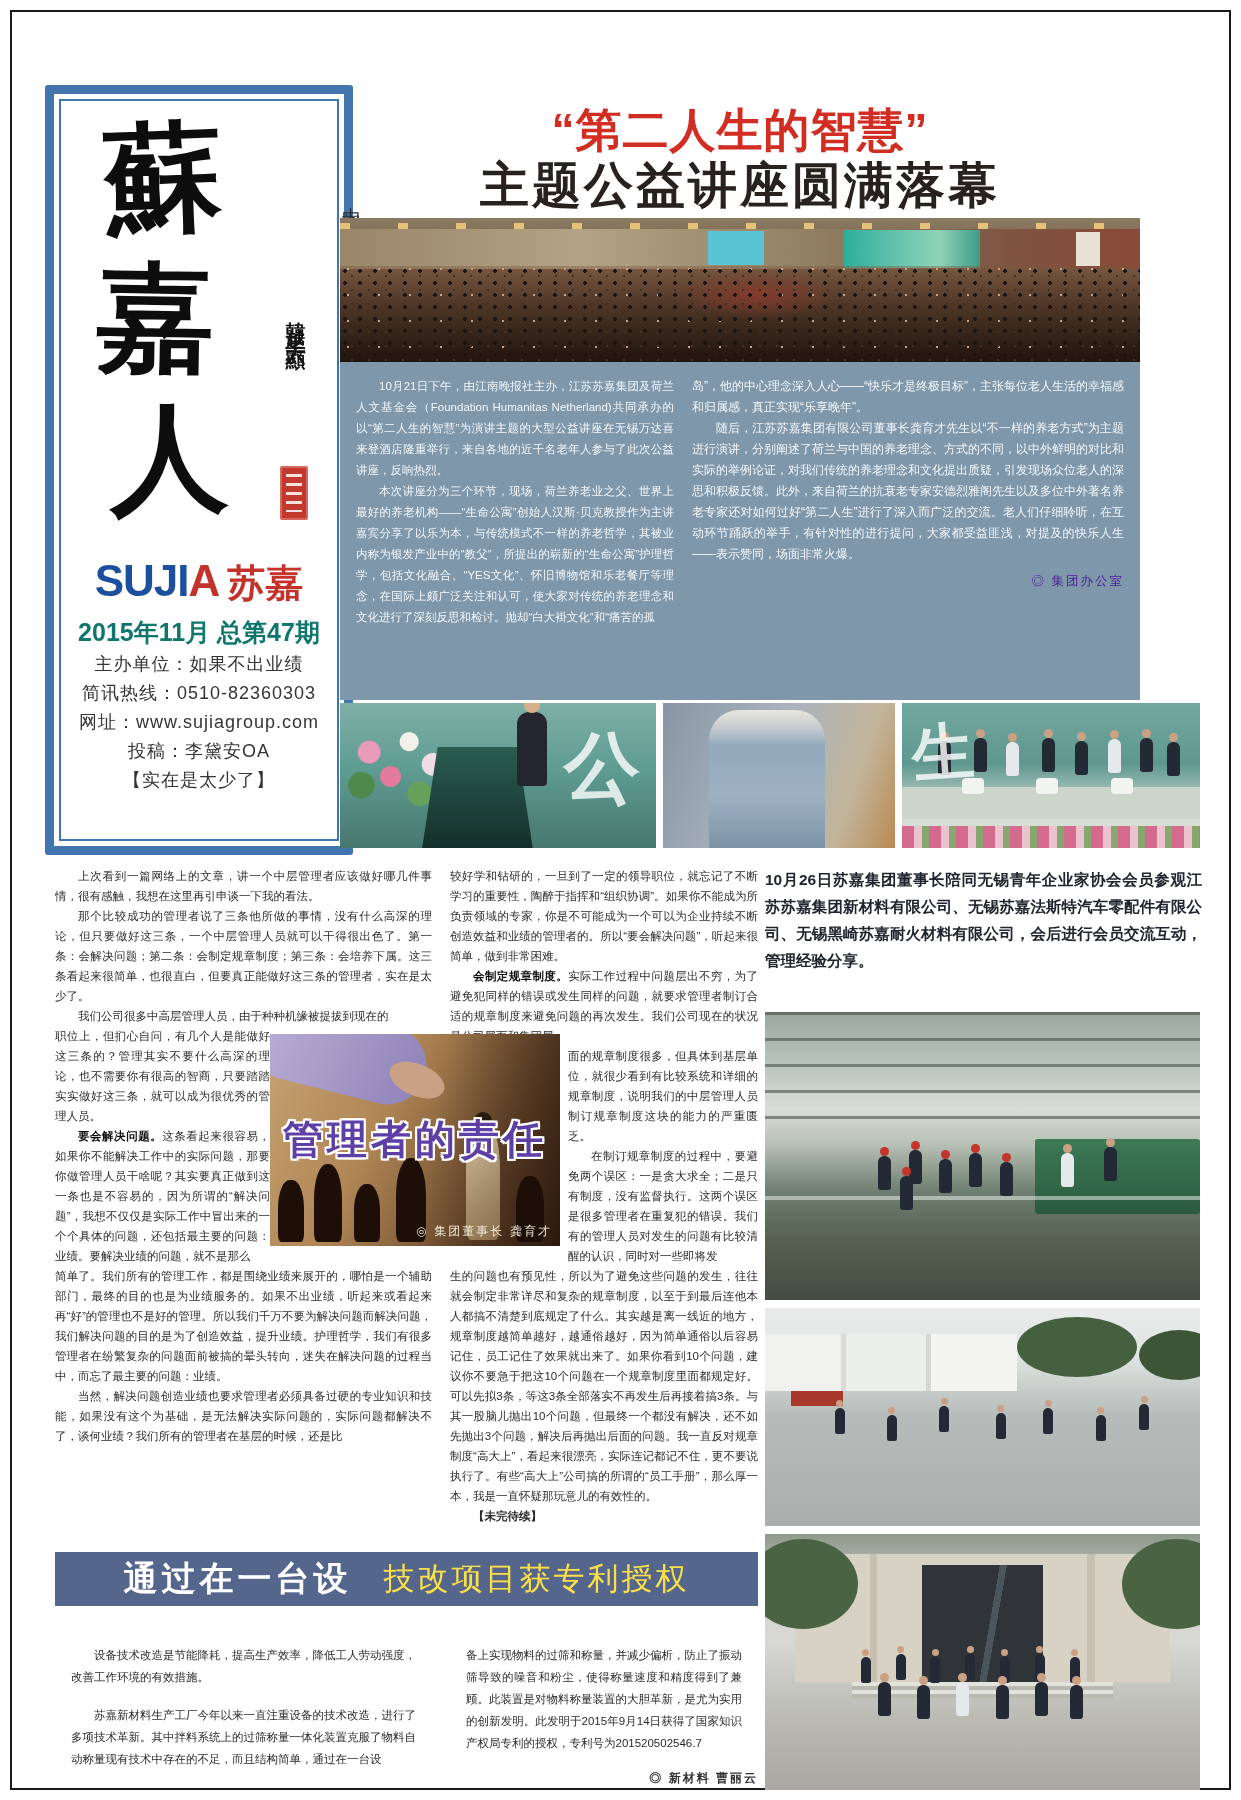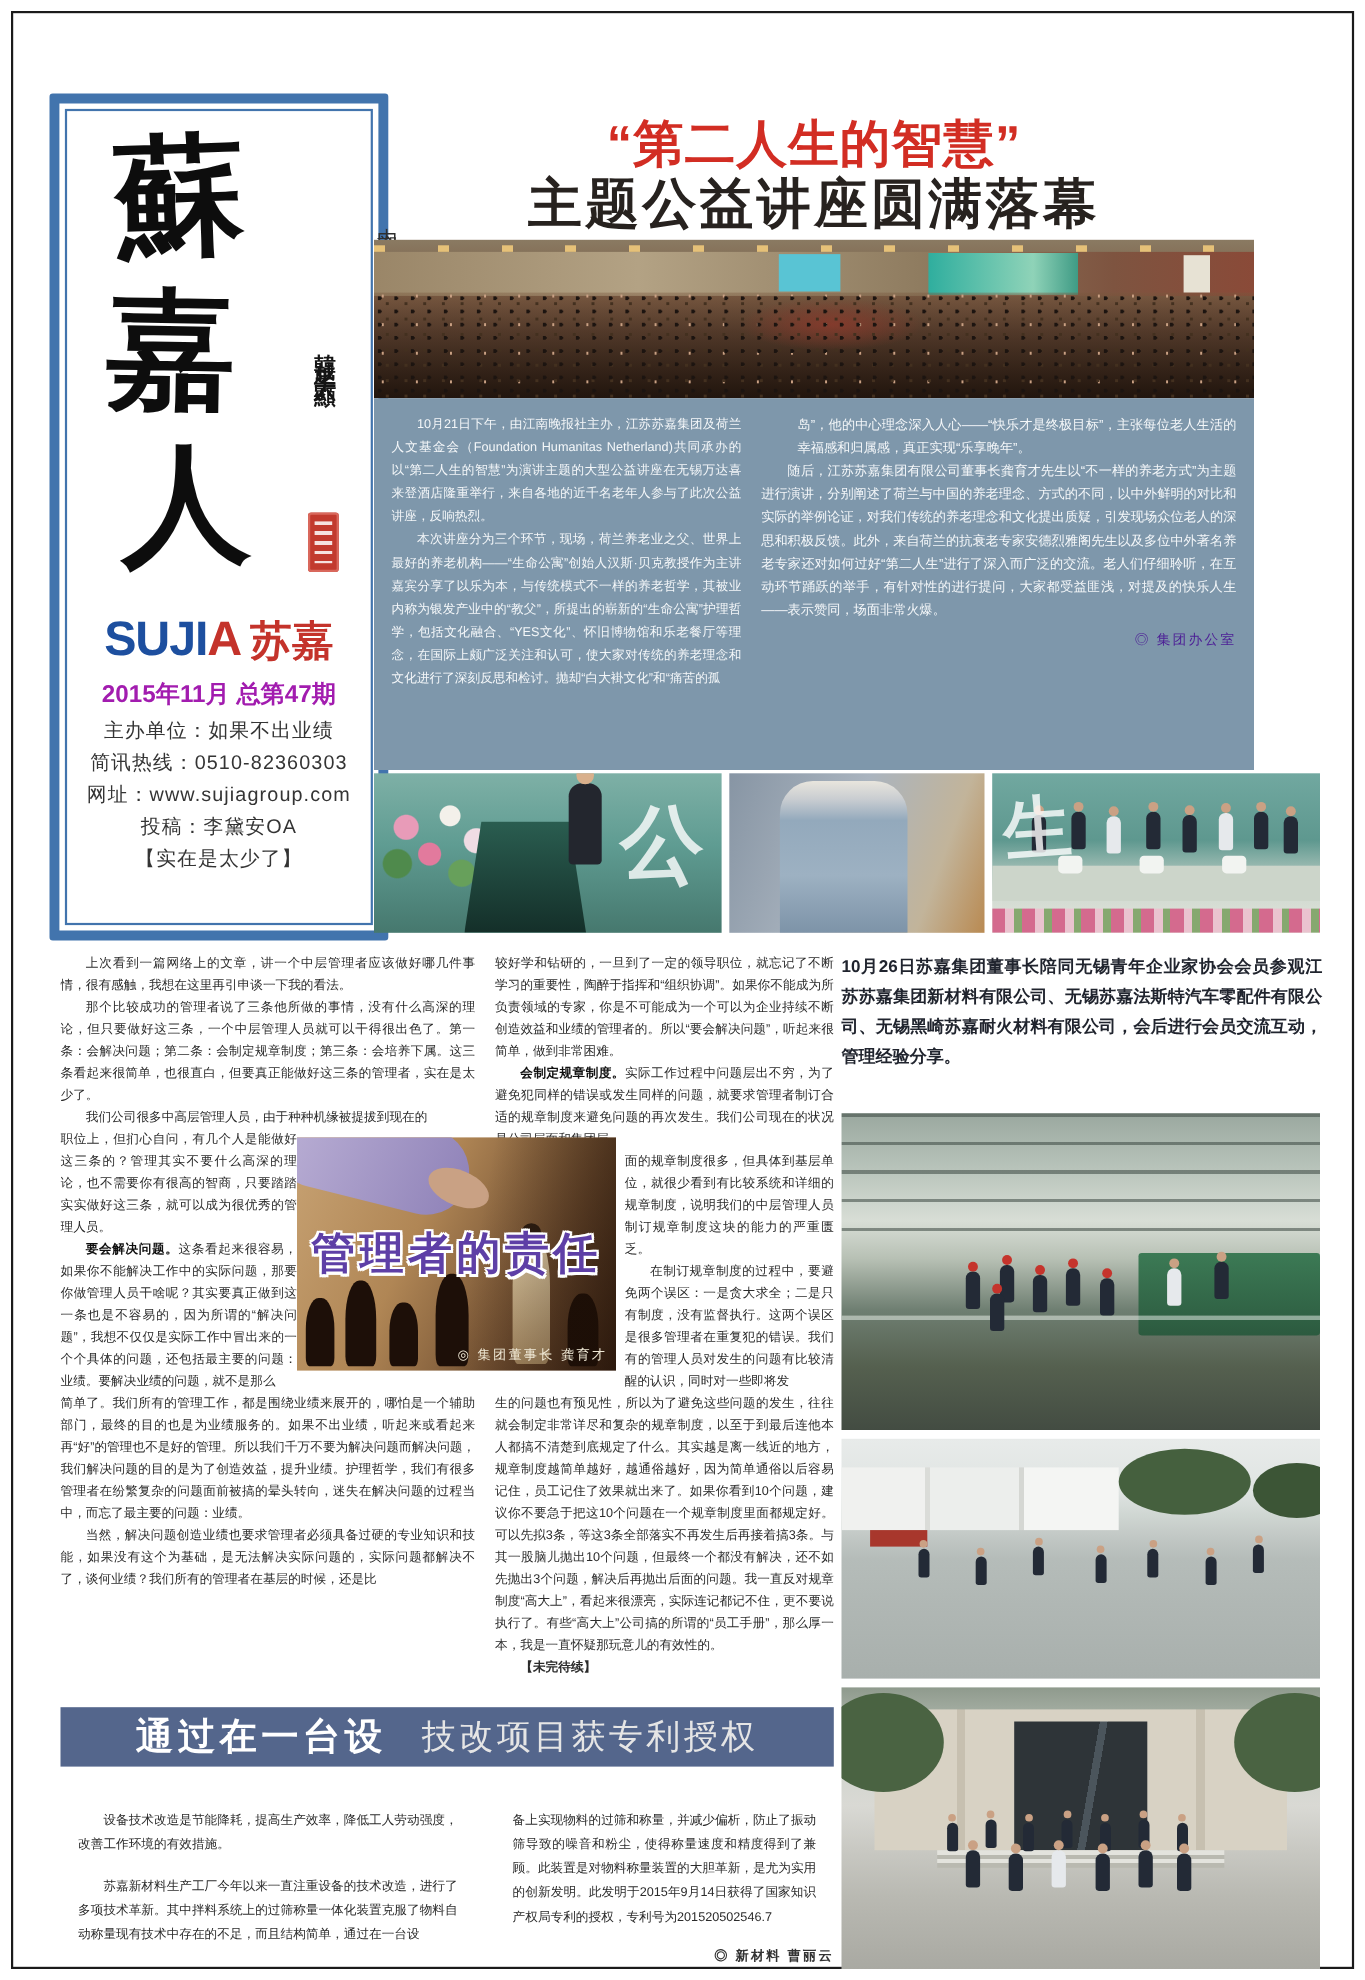--- a/index.html
+++ b/index.html
@@ -17,21 +17,21 @@
   .calli span:nth-child(3){transform:translateX(6px) rotate(-1deg);}
   .sig{position:absolute;right:34px;top:212px;writing-mode:vertical-rl;font-family:"DejaVu Serif",serif;
        font-size:20px;letter-spacing:7px;color:#151515;font-weight:bold;}
   .seal{position:absolute;right:36px;top:372px;width:28px;height:54px;background:#c23a2e;border-radius:3px;
         box-shadow:inset 0 0 0 2px #d9685c;}
   .seal:before{content:"";position:absolute;left:6px;top:8px;right:6px;bottom:8px;
         background:repeating-linear-gradient(180deg,rgba(255,255,255,.85) 0 3px,transparent 3px 9px);}
   .logo-row{position:absolute;left:0;right:0;top:462px;text-align:center;white-space:nowrap;}
   .logo-latin{font-size:44px;font-weight:bold;letter-spacing:-1px;}
   .logo-cn{font-size:38px;font-weight:bold;margin-left:8px;}
-  .issue{position:absolute;left:0;right:0;top:522px;text-align:center;font-size:22px;font-weight:bold;color:#a21caf;}
+  .issue{position:absolute;left:0;right:0;top:522px;text-align:center;font-size:25px;font-weight:bold;color:#0f766e;}
   .minfo{position:absolute;left:0;right:0;top:556px;text-align:center;}
   .minfo p{margin:0;font-size:18px;line-height:29px;color:#343434;letter-spacing:1px;}
   .side-note{position:absolute;left:338px;top:192px;writing-mode:vertical-rl;font-size:19px;color:#2e2e2e;
              letter-spacing:5px;height:200px;}
 
   
   .hl-red{position:absolute;left:340px;top:100px;width:800px;text-align:center;font-size:46px;font-weight:bold;
           color:#d22d23;letter-spacing:1px;}
   .hl-black{position:absolute;left:340px;top:153px;width:800px;text-align:center;font-size:49px;font-weight:bold;
           color:#27221f;letter-spacing:3px;}
@@ -55,21 +55,21 @@
        linear-gradient(180deg,rgba(122,88,62,.4),rgba(24,14,8,.75));
      background-size:15px 12px,17px 14px,31px 26px,100% 100%,100% 100%;}
 
   .panel{position:absolute;left:340px;top:362px;width:800px;height:338px;background:#7e97ab;
          box-sizing:border-box;padding:14px 16px 10px 16px;display:flex;gap:18px;overflow:hidden;}
   .panel p{margin:0;color:#f4f7f9;font-size:11.5px;line-height:21px;text-align:justify;
            word-break:break-all;text-indent:2em;}
   .panel .colA{width:318px;flex:none;}
   .panel .colB{flex:1;}
   .panel .colB p{font-size:12px;}
-  .panel .ni{text-indent:0;margin-left:33px;}
+  .panel .ni{text-indent:0;}
   .panel-caption{margin-top:8px;text-align:right;color:#4c1d95;font-size:12.5px;letter-spacing:2px;}
 
   .strip{position:absolute;left:340px;top:703px;width:860px;height:145px;display:flex;gap:7px;}
   .strip .ph{position:relative;height:145px;flex:none;}
   .s1{width:316px;background:linear-gradient(180deg,#7eb0a6 0%,#5f9c92 45%,#46786e 100%);}
   .s2{width:232px;background:linear-gradient(110deg,#8795a4 0%,#aab4bf 45%,#c2b49a 78%,#b98a52 100%);}
   .s3{width:298px;background:linear-gradient(180deg,#71a8a0 0%,#5e988f 42%,#cfd8cf 74%,#e3e7de 100%);}
   .stage-char{position:absolute;font-weight:bold;color:rgba(255,255,255,.8);font-family:"DejaVu Serif",serif;}
   .s1 .stage-char{right:16px;top:14px;font-size:76px;transform:rotate(6deg);}
   .s3 .stage-char{left:10px;top:8px;font-size:62px;transform:rotate(-4deg);}
@@ -150,21 +150,21 @@
   .chess-title{position:absolute;left:0;right:0;top:78px;text-align:center;font-size:40px;font-weight:bold;
      color:#5e3fa6;letter-spacing:4px;
      text-shadow:-2px 0 0 #fff,2px 0 0 #fff,0 -2px 0 #fff,0 2px 0 #fff,-2px -2px 0 #fff,2px 2px 0 #fff,-2px 2px 0 #fff,2px -2px 0 #fff;}
   .chess-cap{position:absolute;right:8px;bottom:6px;color:#efe8d5;font-size:12px;letter-spacing:2px;
      font-family:"DejaVu Serif",serif;}
 
   
   .banner{position:absolute;left:55px;top:1552px;width:703px;height:54px;background:#54668c;
      display:flex;align-items:center;justify-content:center;white-space:nowrap;}
   .banner .b1{color:#ffffff;font-size:34px;font-weight:bold;letter-spacing:4px;}
-  .banner .b2{color:#e5e5e5;font-size:31px;letter-spacing:3px;margin-left:32px;}
+  .banner .b2{color:#fde047;font-size:31px;letter-spacing:3px;margin-left:32px;}
   .botcol{position:absolute;top:1628px;color:#2b2b2b;}
   .botcol p{margin:16px;font-size:11.5px;line-height:22px;text-align:justify;word-break:break-all;text-indent:2em;}
   .botcol p.ni{text-indent:0;}
   .bot1{left:55px;width:377px;}
   .bot2{left:450px;width:308px;}
   .bot-cap{text-align:right;font-size:12px;font-weight:bold;color:#333;margin-top:8px;letter-spacing:2px;}
 </style>
 </head>
 <body>
 

